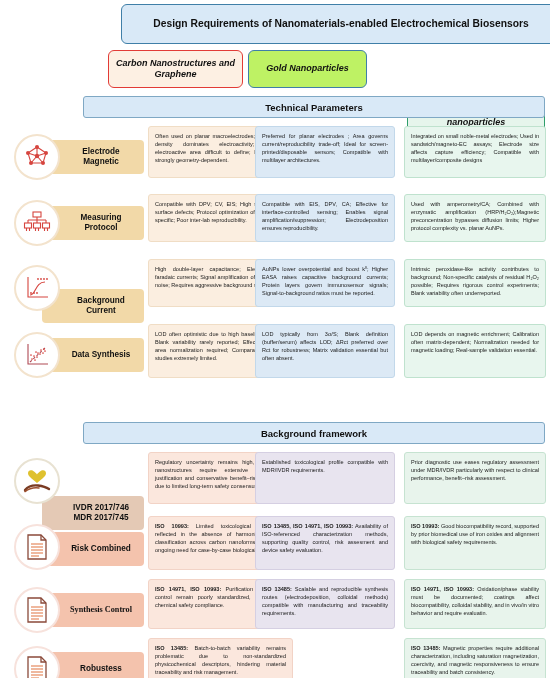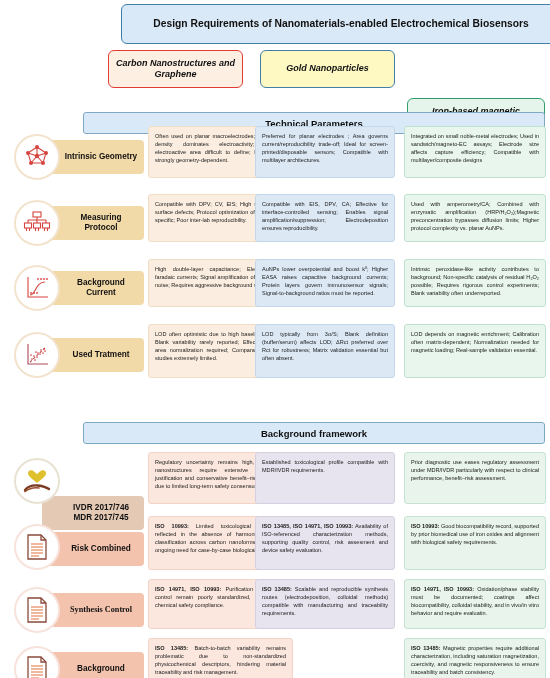--- a/index.html
+++ b/index.html
@@ -30,33 +30,33 @@
     position: absolute; top: 50px; height: 38px;
     border-radius: 6px;
     display: flex; align-items: center; justify-content: center;
     text-align: center; padding: 0 6px;
   }
   .col-head span {
     font-size: 9px; font-weight: bold; font-style: italic;
     color: #111111; line-height: 1.25;
   }
   .col-head.c0 { left: 108px; width: 135px; background: #fdf0e3; border: 1.4px solid #e23b36; }
-  .col-head.c1 { left: 260px; width: 135px; background: #fef9c3; border: 1.4px solid #3f7fa8; }
+  .col-head.c1 { left: 248px; width: 119px; background: #bef264; border: 1.4px solid #3f7fa8; }
   .col-head.c2 { left: 407px; width: 138px; background: #e6f5ec; border: 1.4px solid #2f9e6b; margin-top: 48px; }
 
   
   .section-banner {
     position: absolute; left: 83px; width: 462px; height: 22px;
     background: #d9e9f7; border: 1px solid #7fa8c4; border-radius: 3px;
     display: flex; align-items: center; justify-content: center;
   }
   .section-banner span {
     font-size: 9.5px; font-weight: bold; color: #111111;
   }
-  #banner-technical { top: 112px; }
+  #banner-technical { top: 96px; }
   #banner-regulatory { top: 422px; }
 
   
   .row { position: absolute; left: 0; width: 550px; }
 
   .icon-badge {
     position: absolute; left: 14px; width: 46px; height: 46px;
     border-radius: 50%; background: #ffffff;
     display: flex; align-items: center; justify-content: center;
     z-index: 3;
@@ -132,21 +132,21 @@
         <circle cx="15" cy="5" r="2"></circle>
           <circle cx="6" cy="11" r="2"></circle>
         <circle cx="24" cy="11" r="2"></circle>
           <circle cx="9" cy="21" r="2"></circle>
         <circle cx="21" cy="21" r="2"></circle>
           <circle cx="15" cy="14" r="2.2"></circle>
       </g>
     </svg>
   </div>
   <div class="label-chip tech" style="top:14px;">
-    <span>Intrinsic Geometry</span>
+    <span>Electrode Magnetic</span>
   </div>
   <div class="cell c0" style="top:0px;height:52px;">
     <p>Often used on planar macroelectrodes; Edge-plane density dominates electroactivity; Effective electroactive area difficult to define; Performance strongly geometry-dependent.</p>
   </div>
   <div class="cell c1" style="top:0px;height:52px;left:255px;width:140px;">
     <p>Preferred for planar electrodes ; Area governs current/reproducibility trade-off; Ideal for screen-printed/disposable sensors; Compatible with multilayer architectures.</p>
   </div>
   <div class="cell c2" style="top:0px;height:52px;">
     <p>Integrated on small noble-metal electrodes; Used in sandwich/magneto-EC assays; Electrode size affects capture efficiency; Compatible with multilayer/composite designs</p>
   </div>
@@ -190,21 +190,21 @@
         <circle cx="15" cy="5" r="0.9"></circle>
           <circle cx="18" cy="5" r="0.9"></circle>
         <circle cx="21" cy="5" r="0.9"></circle>
           <circle cx="24" cy="5" r="0.9"></circle>
         <circle cx="8" cy="19" r="0.9"></circle>
           <circle cx="11" cy="19" r="0.9"></circle>
         <circle cx="14" cy="19" r="0.9"></circle>
       </g>
     </svg>
   </div>
-  <div class="label-chip tech" style="top:12px;">
+  <div class="label-chip tech" style="top:30px;">
     <span>Background Current</span>
   </div>
   <div class="cell c0" style="top:0px;height:48px;">
     <p>High double-layer capacitance; Elevated non-faradaic currents; Signal amplification often offset by noise; Requires aggressive background subtraction.</p>
   </div>
   <div class="cell c1" style="top:0px;height:48px;left:255px;width:140px;">
     <p>AuNPs lower overpotential and boost k⁰; Higher EASA raises capacitive background currents; Protein layers govern immunosensor signals; Signal-to-background ratios must be reported.</p>
   </div>
   <div class="cell c2" style="top:0px;height:48px;">
     <p>Intrinsic peroxidase-like activity contributes to background; Non-specific catalysis of residual H₂O₂ possible; Requires rigorous control experiments; Blank variability often underreported.</p>
@@ -228,21 +228,21 @@
         <circle cx="18" cy="9" r="0.85"></circle>
           <circle cx="21" cy="8" r="0.85"></circle>
         <circle cx="13" cy="11" r="0.85"></circle>
           <circle cx="20" cy="12" r="0.85"></circle>
         <circle cx="8" cy="14" r="0.85"></circle>
           <circle cx="22" cy="10" r="0.85"></circle>
       </g>
     </svg>
   </div>
   <div class="label-chip tech" style="top:14px;">
-    <span>Used Tratment</span>
+    <span>Data Synthesis</span>
   </div>
   <div class="cell c0" style="top:0px;height:54px;">
     <p>LOD often optimistic due to high baseline currents; Blank variability rarely reported; Effective surface area normalization required; Comparability across studies extremely limited.</p>
   </div>
   <div class="cell c1" style="top:0px;height:54px;left:255px;width:140px;">
     <p>LOD typically from 3σ/S; Blank definition (buffer/serum) affects LOD; ΔRct preferred over Rct for robustness; Matrix validation essential but often absent.</p>
   </div>
   <div class="cell c2" style="top:0px;height:54px;">
     <p>LOD depends on magnetic enrichment; Calibration often matrix-dependent; Normalization needed for magnetic loading; Real-sample validation essential.</p>
   </div>
@@ -326,21 +326,21 @@
   <div class="icon-badge reg" style="top:2px;">
     <svg width="26" height="28" viewBox="0 0 26 28">
       <path d="M4 2 H17 L22 7 V26 H4 Z" fill="#fff" stroke="#8a4a3a" stroke-width="1.3"></path>
       <path d="M17 2 V7 H22" fill="none" stroke="#8a4a3a" stroke-width="1.3"></path>
       <g stroke="#e0733f" stroke-width="1.1">
         <path d="M7 11 H19 M7 14 H19 M7 17 H19 M7 20 H19 M7 23 H15"></path>
       </g>
     </svg>
   </div>
   <div class="label-chip reg" style="top:8px;">
-    <span>Background</span>
+    <span>Robustess</span>
   </div>
   <div class="cell c0" style="top:-6px;height:48px;">
     <p><b>ISO 13485:</b> <span>Batch-to-batch variability remains problematic due to non-standardized physicochemical descriptors, hindering material traceability and risk management.</span></p>
   </div>
   <div class="cell c2" style="top:-6px;height:48px;">
     <p><b>ISO 13485:</b> <span>Magnetic properties require additional characterization, including saturation magnetization, coercivity, and magnetic responsiveness to ensure traceability and batch consistency.</span></p>
   </div>
 </div>
 
 </body></html>

